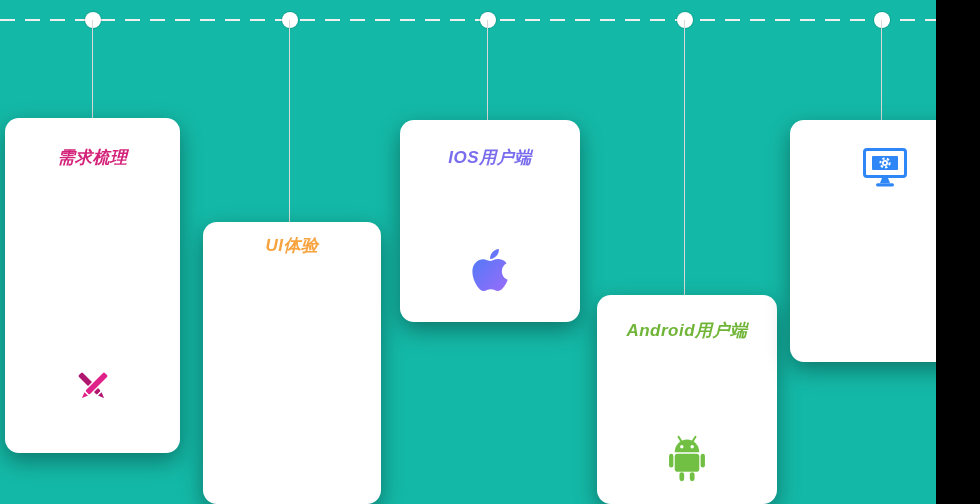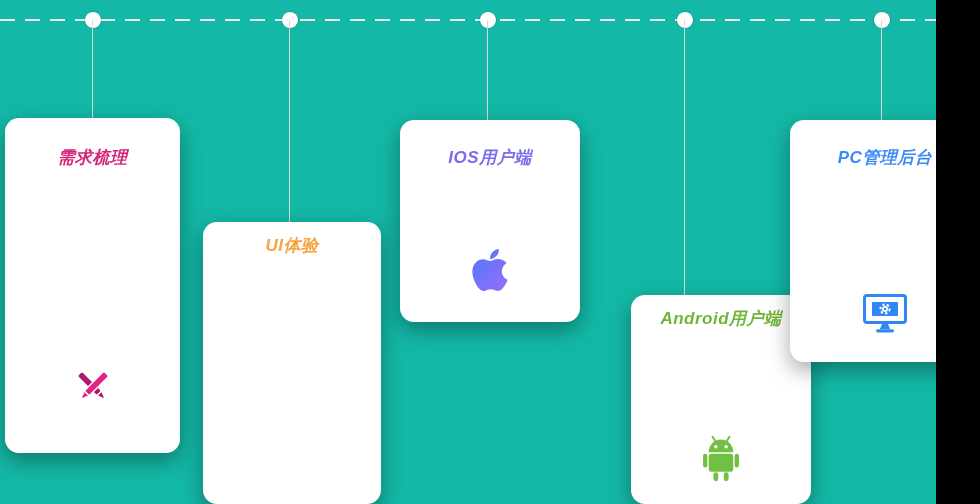--- a/index.html
+++ b/index.html
@@ -52,21 +52,21 @@
     border-radius: 14px;
     display: flex;
     flex-direction: column;
     align-items: center;
     justify-content: space-between;
     box-shadow: 0 8px 22px rgba(0,0,0,0.35);
   }
   .card1 { left: 5px;   top: 118px; width: 175px; height: 335px; padding: 28px 10px 42px; }
   .card2 { left: 203px; top: 222px; width: 178px; height: 282px; padding: 12px 10px 22px; }
   .card3 { left: 400px; top: 120px; width: 180px; height: 202px; padding: 26px 10px 28px; }
-  .card4 { left: 631px; top: 295px; width: 180px; height: 209px; padding: 12px 10px 20px; }
+  .card4 { left: 597px; top: 295px; width: 180px; height: 209px; padding: 24px 10px 20px; }
   .card5 { left: 790px; top: 120px; width: 190px; height: 242px; padding: 26px 10px 28px; }
 
   .card-title {
     font-size: 17px;
     font-weight: bold;
     letter-spacing: 0.5px;
     white-space: nowrap;
   }
   .card-icon { line-height: 0; }
 </style>
@@ -138,21 +138,20 @@
           <rect x="5" y="22" width="4.6" height="14.5" rx="2.3"></rect>
           <rect x="38.4" y="22" width="4.6" height="14.5" rx="2.3"></rect>
           <rect x="16" y="41.5" width="5" height="9.5" rx="2.5"></rect>
           <rect x="27" y="41.5" width="5" height="9.5" rx="2.5"></rect>
         </g>
       </svg>
     </div>
   </div>
 
   <div class="card card5">
-    <div class="card-title" style="color: rgb(61, 138, 247);">PC管理后台</div>
     <div class="card-icon">
       <svg width="48" height="42" viewBox="0 0 48 42" aria-hidden="true">
         <rect x="3.5" y="3.5" width="41" height="27" rx="2.5" fill="none" stroke="#2f86f6" stroke-width="3"></rect>
         <rect x="11" y="10" width="26" height="14" rx="1" fill="#2f86f6"></rect>
         <circle cx="24" cy="17" r="3" fill="#ffffff"></circle>
         <circle cx="24" cy="17" r="4.6" fill="none" stroke="#ffffff" stroke-width="2" stroke-dasharray="2.4 2.2"></circle>
         <circle cx="24" cy="17" r="1.2" fill="#2f86f6"></circle>
         <polygon points="21,32 27,32 29,37 19,37" fill="#2f86f6"></polygon>
         <rect x="15" y="37.2" width="18" height="3.2" rx="1.6" fill="#2f86f6"></rect>
       </svg>

